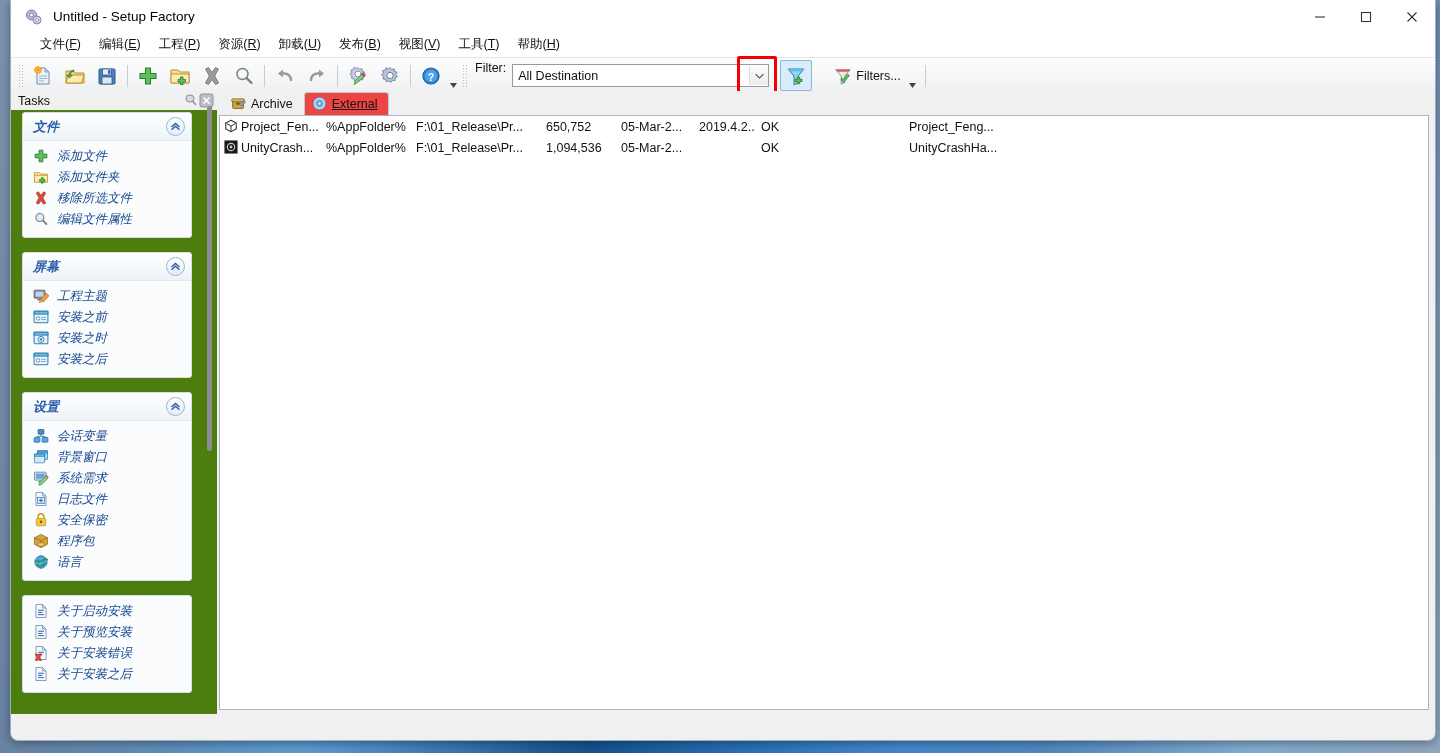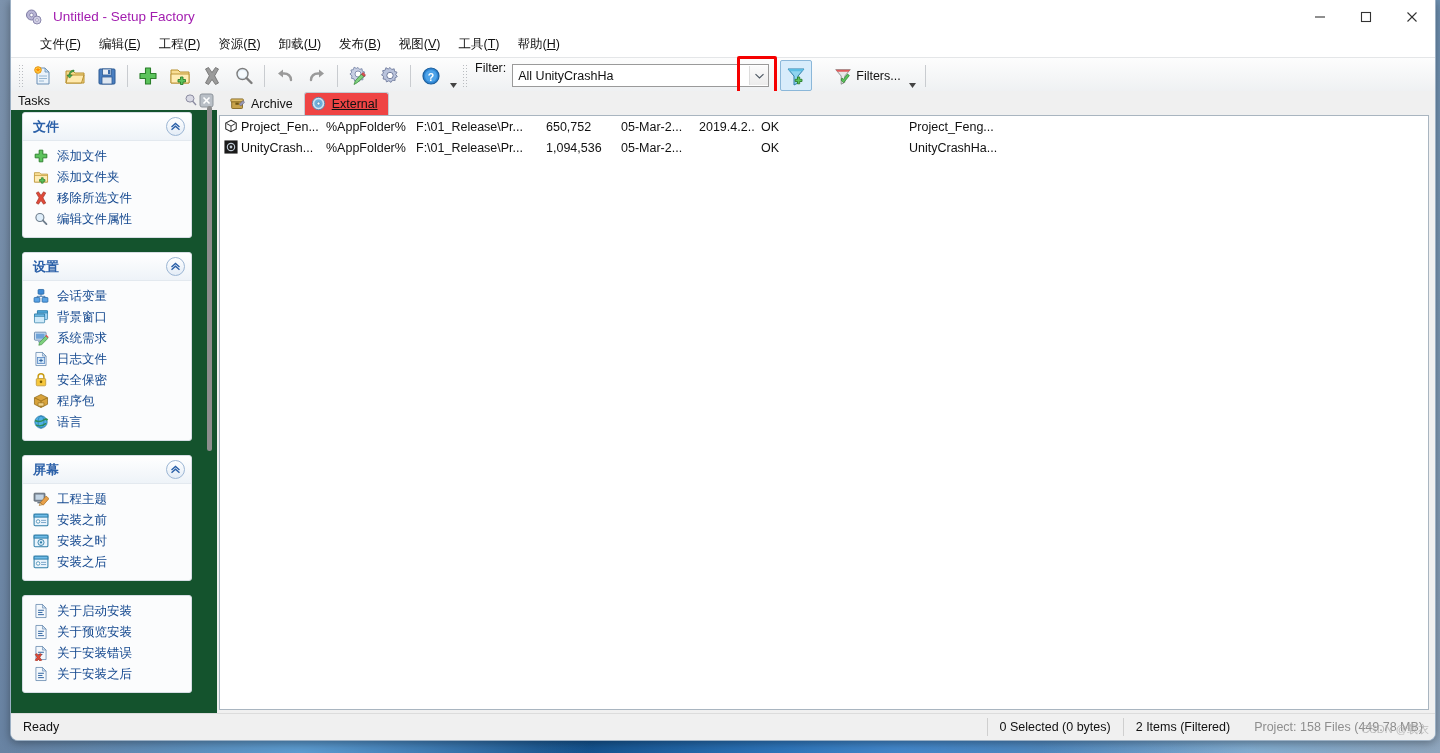--- a/index.html
+++ b/index.html
@@ -14,21 +14,21 @@
   .wall-streak{position:absolute;pointer-events:none;}
   .window{
     position:absolute;left:10px;top:0;width:1424px;height:740px;
     background:#f0f0f0;border:1px solid #9cb0c4;border-top:none;
     border-radius:0 0 8px 8px;box-shadow:0 2px 10px rgba(0,0,0,.35);
     overflow:hidden;
   }
   
   .titlebar{height:33px;background:#ffffff;display:flex;align-items:center;position:relative;}
   .title-icon{width:20px;height:20px;margin-left:13px;margin-right:9px;position:relative;flex:none;}
-  .title-text{font-size:13.5px;color:#a21caf;}
+  .title-text{font-size:13.5px;color:#000000;}
   .wincontrols{position:absolute;right:0;top:0;height:33px;display:flex;}
   .wc{width:46px;height:33px;display:flex;align-items:center;justify-content:center;}
   .wc svg{display:block;}
   
   .menubar{height:23px;background:#ffffff;display:flex;align-items:center;padding-left:20px;
            border-bottom:1px solid #ffffff;}
   .menu-item{font-size:12.5px;color:#111;padding:2px 9px;white-space:nowrap;cursor:default;}
   .menu-item u{text-decoration:underline;}
   
   .toolbar{height:35px;background:linear-gradient(#fdfdfd,#eef0f2);
@@ -43,42 +43,42 @@
   .combo{height:21px;width:255px;background:#fff;border:1px solid #9a9a9a;display:flex;align-items:center;}
   .combo-val{flex:1;padding-left:5px;font-size:12.5px;color:#111;overflow:hidden;white-space:nowrap;}
   .combo-arrow{width:18px;height:19px;display:flex;align-items:center;justify-content:center;
                border-left:1px solid #dcdcdc;background:linear-gradient(#fbfbfb,#ececec);}
   .hl-box{position:absolute;left:726px;top:56px;width:34px;height:40px;border:3px solid #f50000;border-radius:2px;pointer-events:none;}
   .filters-btn{display:flex;align-items:center;height:29px;padding:0 3px 0 20px;border:1px solid transparent;border-radius:2px;}
   .tb-drop{width:12px;height:29px;display:flex;align-items:flex-end;justify-content:center;padding-bottom:5px;}
   
   .content{position:absolute;left:0;top:91px;right:0;bottom:26px;display:flex;}
   
-  .tasks{width:206px;background:#14532d;display:flex;flex-direction:column;position:relative;}
+  .tasks{width:206px;background:#4d7c0f;display:flex;flex-direction:column;position:relative;}
   .tasks-head{height:19px;display:flex;align-items:center;padding:0 3px 0 7px;background:#f0f0f0;}
   .tasks-title{font-size:12.5px;flex:1;color:#111;}
   .pin-btn,.close-btn{width:16px;height:16px;display:flex;align-items:center;justify-content:center;}
   .tasks-scroll{position:absolute;left:11px;top:21px;width:180px;bottom:1px;overflow:hidden;}
-  .group{background:#fbfcfd;border:1px solid #d6dde4;border-radius:3px;margin-bottom:14px;width:168px;}
+  .group{background:#fbfcfd;border:1px solid #d6dde4;border-radius:3px;margin-bottom:14px;width:168px;font-style:italic;}
   .group-head{height:27px;display:flex;align-items:center;padding:0 6px 0 10px;
               background:linear-gradient(#ffffff,#eef3f8);border-bottom:1px solid #e3e9ef;border-radius:3px 3px 0 0;}
   .group-title{flex:1;font-size:13px;font-weight:bold;color:#2b60a8;}
   .chev{width:17px;height:17px;border:1px solid #9cb6d4;border-radius:50%;
         background:linear-gradient(#ffffff,#e3ecf6);display:flex;align-items:center;justify-content:center;}
   .group-body{padding:5px 0 7px 0;}
   .task{display:flex;align-items:center;height:21px;padding-left:10px;}
   .task-ico{width:17px;height:17px;margin-right:7px;flex:none;position:relative;}
   .task-label{font-size:12.5px;color:#14488f;white-space:nowrap;}
   .vscroll{position:absolute;left:196px;top:15px;width:5px;height:345px;background:#8d8d8d;border-radius:3px;}
   .vscroll-track{position:absolute;left:194px;top:13px;width:9px;bottom:3px;}
   
   .rightpane{flex:1;background:#f0f0f0;padding:0 6px 4px 0;display:flex;flex-direction:column;}
   .tabs{height:24px;display:flex;align-items:flex-end;padding-left:6px;}
   .tab{height:22px;display:flex;align-items:center;padding:0 10px 0 6px;font-size:12.5px;
-       border:1px solid transparent;border-bottom:none;border-radius:3px 3px 0 0;}
+       border:1px solid transparent;border-bottom:none;border-radius:3px 3px 0 0;text-align:right;}
   .tab.active{background:#f0f0f0;}
   .tab.inactive{background:#ef4444;border-color:#c3ccd4;text-decoration:underline;}
   .tab-ico{width:16px;height:16px;margin-right:5px;position:relative;flex:none;}
   .listview{flex:1;background:#ffffff;border:1px solid #a9b5c0;margin-left:2px;display:flex;flex-direction:column;overflow:hidden;}
   .colhead{height:21px;background:linear-gradient(#fdfdfd,#f1f1f1);border-bottom:1px solid #d5d5d5;display:flex;position:relative;}
   .col{font-size:12.5px;color:#111;display:flex;align-items:center;padding-left:6px;
        border-right:1px solid #dcdcdc;box-sizing:border-box;white-space:nowrap;overflow:hidden;}
   .row{height:21px;display:flex;align-items:center;}
   .cell{font-size:12.5px;color:#111;display:flex;align-items:center;padding-left:6px;
         box-sizing:border-box;white-space:nowrap;overflow:hidden;}
@@ -253,21 +253,21 @@
     <div class="tb-drop">
       <svg width="7" height="5" viewBox="0 0 7 5">
           <path d="M0 0h7L3.5 5z" fill="#444"></path>
         </svg>
     </div>
 
     <div class="grip"></div>
 
     <div class="tb-label">Filter:</div>
     <div class="combo">
-      <div class="combo-val" title="All Executables">All UnityCrashHa</div>
+      <div class="combo-val" title="All Executables">All Destination</div>
       <div class="combo-arrow">
         <svg width="9" height="6" viewBox="0 0 9 6">
             <path d="M0.5 1.2L4.5 5 8.5 1.2" fill="none" stroke="#4a5560" stroke-width="1.1"></path>
           </svg>
       </div>
     </div>
 
     <div class="tsep" style="margin-left:6px;"></div>
 
     <div class="tbtn" style="background:#d8ecfb;border-color:#8bb7d9;">
@@ -354,20 +354,72 @@
                 <span class="task-ico"><svg width="16" height="16" viewBox="0 0 22 22">
                     <circle cx="9.5" cy="9" r="5.5" fill="#dfeefa" stroke="#6e7d8c" stroke-width="1.5"></circle>
                     <line x1="13.5" y1="13" x2="18.5" y2="18" stroke="#6e7d8c" stroke-width="2.5" stroke-linecap="round"></line>
                   </svg></span>
                 <span class="task-label">编辑文件属性</span>
               </div>
             </div>
           </div>
           <div class="group">
             <div class="group-head">
+              <div class="group-title">屏幕</div>
+              <div class="chev">
+                <svg width="11" height="9" viewBox="0 0 11 9">
+                  <path d="M1.5 5L5.5 1.5 9.5 5" fill="none" stroke="#2b60a8" stroke-width="1.4"></path>
+                  <path d="M1.5 7.8L5.5 4.3 9.5 7.8" fill="none" stroke="#2b60a8" stroke-width="1.4"></path>
+                </svg>
+              </div>
+            </div>
+            <div class="group-body">
+              <div class="task">
+                <span class="task-ico"><svg width="16" height="16" viewBox="0 0 22 22">
+                    <rect x="1.5" y="3" width="15" height="11" rx="1" fill="#7f8b99" stroke="#4a5560" stroke-width="1"></rect>
+                    <rect x="3.5" y="5" width="11" height="7" fill="#c3d4e4"></rect>
+                    <rect x="6" y="15" width="6" height="2" fill="#6b7785"></rect>
+                    <path d="M10 16l8-9 4 3.5-8 9z" fill="#e8a04a" stroke="#a36a18" stroke-width=".9"></path>
+                    <path d="M10 16l-1.5 4 4-1z" fill="#f3d9a8" stroke="#a36a18" stroke-width=".8"></path>
+                  </svg></span>
+                <span class="task-label">工程主题</span>
+              </div>
+              <div class="task">
+                <span class="task-ico"><svg width="16" height="16" viewBox="0 0 22 22">
+                    <rect x="1.5" y="3" width="19" height="16" rx="1.5" fill="#eaf4fc" stroke="#2f7ea8" stroke-width="1.4"></rect>
+                    <rect x="1.5" y="3" width="19" height="4" fill="#6fbce8" stroke="#2f7ea8" stroke-width="1.4"></rect>
+                    <circle cx="7" cy="13" r="2.4" fill="#fff" stroke="#2f7ea8" stroke-width="1"></circle>
+                    <line x1="11" y1="11.5" x2="18" y2="11.5" stroke="#6d9dc4" stroke-width="1.2"></line>
+                    <line x1="11" y1="14.5" x2="18" y2="14.5" stroke="#6d9dc4" stroke-width="1.2"></line>
+                  </svg></span>
+                <span class="task-label">安装之前</span>
+              </div>
+              <div class="task">
+                <span class="task-ico"><svg width="16" height="16" viewBox="0 0 22 22">
+                    <rect x="1.5" y="3" width="19" height="16" rx="1.5" fill="#eaf4fc" stroke="#2f7ea8" stroke-width="1.4"></rect>
+                    <rect x="1.5" y="3" width="19" height="4" fill="#6fbce8" stroke="#2f7ea8" stroke-width="1.4"></rect>
+                    <circle cx="11" cy="13" r="4.2" fill="#d7eaf7" stroke="#2f7ea8" stroke-width="1.2"></circle>
+                    <circle cx="11" cy="13" r="1.6" fill="#2f7ea8"></circle>
+                  </svg></span>
+                <span class="task-label">安装之时</span>
+              </div>
+              <div class="task">
+                <span class="task-ico"><svg width="16" height="16" viewBox="0 0 22 22">
+                    <rect x="1.5" y="3" width="19" height="16" rx="1.5" fill="#eaf4fc" stroke="#2f7ea8" stroke-width="1.4"></rect>
+                    <rect x="1.5" y="3" width="19" height="4" fill="#6fbce8" stroke="#2f7ea8" stroke-width="1.4"></rect>
+                    <circle cx="7" cy="13" r="2.4" fill="#fff" stroke="#2f7ea8" stroke-width="1"></circle>
+                    <line x1="11" y1="11.5" x2="18" y2="11.5" stroke="#6d9dc4" stroke-width="1.2"></line>
+                    <line x1="11" y1="14.5" x2="18" y2="14.5" stroke="#6d9dc4" stroke-width="1.2"></line>
+                  </svg></span>
+                <span class="task-label">安装之后</span>
+              </div>
+            </div>
+          </div>
+          <div class="group">
+            <div class="group-head">
               <div class="group-title">设置</div>
               <div class="chev">
                 <svg width="11" height="9" viewBox="0 0 11 9">
                   <path d="M1.5 5L5.5 1.5 9.5 5" fill="none" stroke="#2b60a8" stroke-width="1.4"></path>
                   <path d="M1.5 7.8L5.5 4.3 9.5 7.8" fill="none" stroke="#2b60a8" stroke-width="1.4"></path>
                 </svg>
               </div>
             </div>
             <div class="group-body">
               <div class="task">
@@ -424,72 +476,20 @@
                 <span class="task-label">程序包</span>
               </div>
               <div class="task">
                 <span class="task-ico"><svg width="16" height="16" viewBox="0 0 22 22">
                     <circle cx="11" cy="11" r="8.5" fill="#4fb0e5" stroke="#1f6f9e" stroke-width="1"></circle>
                     <path d="M3 9c4 2 9 1 12-1 2-1.3 4-1 5 .5" fill="none" stroke="#2f8f4f" stroke-width="2.2"></path>
                     <path d="M4 15c4 2 10 1 14-2" fill="none" stroke="#2f8f4f" stroke-width="2"></path>
                     <ellipse cx="11" cy="11" rx="4" ry="8.5" fill="none" stroke="#1f6f9e" stroke-width=".8"></ellipse>
                   </svg></span>
                 <span class="task-label">语言</span>
-              </div>
-            </div>
-          </div>
-          <div class="group">
-            <div class="group-head">
-              <div class="group-title">屏幕</div>
-              <div class="chev">
-                <svg width="11" height="9" viewBox="0 0 11 9">
-                  <path d="M1.5 5L5.5 1.5 9.5 5" fill="none" stroke="#2b60a8" stroke-width="1.4"></path>
-                  <path d="M1.5 7.8L5.5 4.3 9.5 7.8" fill="none" stroke="#2b60a8" stroke-width="1.4"></path>
-                </svg>
-              </div>
-            </div>
-            <div class="group-body">
-              <div class="task">
-                <span class="task-ico"><svg width="16" height="16" viewBox="0 0 22 22">
-                    <rect x="1.5" y="3" width="15" height="11" rx="1" fill="#7f8b99" stroke="#4a5560" stroke-width="1"></rect>
-                    <rect x="3.5" y="5" width="11" height="7" fill="#c3d4e4"></rect>
-                    <rect x="6" y="15" width="6" height="2" fill="#6b7785"></rect>
-                    <path d="M10 16l8-9 4 3.5-8 9z" fill="#e8a04a" stroke="#a36a18" stroke-width=".9"></path>
-                    <path d="M10 16l-1.5 4 4-1z" fill="#f3d9a8" stroke="#a36a18" stroke-width=".8"></path>
-                  </svg></span>
-                <span class="task-label">工程主题</span>
-              </div>
-              <div class="task">
-                <span class="task-ico"><svg width="16" height="16" viewBox="0 0 22 22">
-                    <rect x="1.5" y="3" width="19" height="16" rx="1.5" fill="#eaf4fc" stroke="#2f7ea8" stroke-width="1.4"></rect>
-                    <rect x="1.5" y="3" width="19" height="4" fill="#6fbce8" stroke="#2f7ea8" stroke-width="1.4"></rect>
-                    <circle cx="7" cy="13" r="2.4" fill="#fff" stroke="#2f7ea8" stroke-width="1"></circle>
-                    <line x1="11" y1="11.5" x2="18" y2="11.5" stroke="#6d9dc4" stroke-width="1.2"></line>
-                    <line x1="11" y1="14.5" x2="18" y2="14.5" stroke="#6d9dc4" stroke-width="1.2"></line>
-                  </svg></span>
-                <span class="task-label">安装之前</span>
-              </div>
-              <div class="task">
-                <span class="task-ico"><svg width="16" height="16" viewBox="0 0 22 22">
-                    <rect x="1.5" y="3" width="19" height="16" rx="1.5" fill="#eaf4fc" stroke="#2f7ea8" stroke-width="1.4"></rect>
-                    <rect x="1.5" y="3" width="19" height="4" fill="#6fbce8" stroke="#2f7ea8" stroke-width="1.4"></rect>
-                    <circle cx="11" cy="13" r="4.2" fill="#d7eaf7" stroke="#2f7ea8" stroke-width="1.2"></circle>
-                    <circle cx="11" cy="13" r="1.6" fill="#2f7ea8"></circle>
-                  </svg></span>
-                <span class="task-label">安装之时</span>
-              </div>
-              <div class="task">
-                <span class="task-ico"><svg width="16" height="16" viewBox="0 0 22 22">
-                    <rect x="1.5" y="3" width="19" height="16" rx="1.5" fill="#eaf4fc" stroke="#2f7ea8" stroke-width="1.4"></rect>
-                    <rect x="1.5" y="3" width="19" height="4" fill="#6fbce8" stroke="#2f7ea8" stroke-width="1.4"></rect>
-                    <circle cx="7" cy="13" r="2.4" fill="#fff" stroke="#2f7ea8" stroke-width="1"></circle>
-                    <line x1="11" y1="11.5" x2="18" y2="11.5" stroke="#6d9dc4" stroke-width="1.2"></line>
-                    <line x1="11" y1="14.5" x2="18" y2="14.5" stroke="#6d9dc4" stroke-width="1.2"></line>
-                  </svg></span>
-                <span class="task-label">安装之后</span>
               </div>
             </div>
           </div>
           <div class="group">
             <div class="group-body">
               <div class="task">
                 <span class="task-ico"><svg width="16" height="16" viewBox="0 0 22 22">
                     <path d="M4 2h9l5 5v13H4z" fill="#f4f8fc" stroke="#5a7fa8" stroke-width="1"></path>
                     <path d="M13 2v5h5z" fill="#cde0f2" stroke="#5a7fa8" stroke-width=".8"></path>
                     <line x1="7" y1="10" x2="15" y2="10" stroke="#2a5f9e" stroke-width="1.3"></line>
@@ -590,20 +590,13 @@
               <div class="cell" style="width: 62px;"></div>
               <div class="cell" style="width: 50px;">OK</div>
               <div class="cell" style="width: 98px;"></div>
               <div class="cell" style="width: 98px;">UnityCrashHa...</div>
             </div>
           </div>
       </div>
     </div>
   </div>
 
-  <div class="statusbar">
-    <div class="st-ready">Ready</div>
-    <div class="st-cell">0 Selected (0 bytes)</div>
-    <div class="st-cell">2 Items (Filtered)</div>
-    <div class="st-cell st-dim" style="border-left:none;">Project: 158 Files (449.78 MB)</div>
-    <div class="watermark">CSDN @载衣</div>
-  </div>
 </div>
 
 </body></html>

